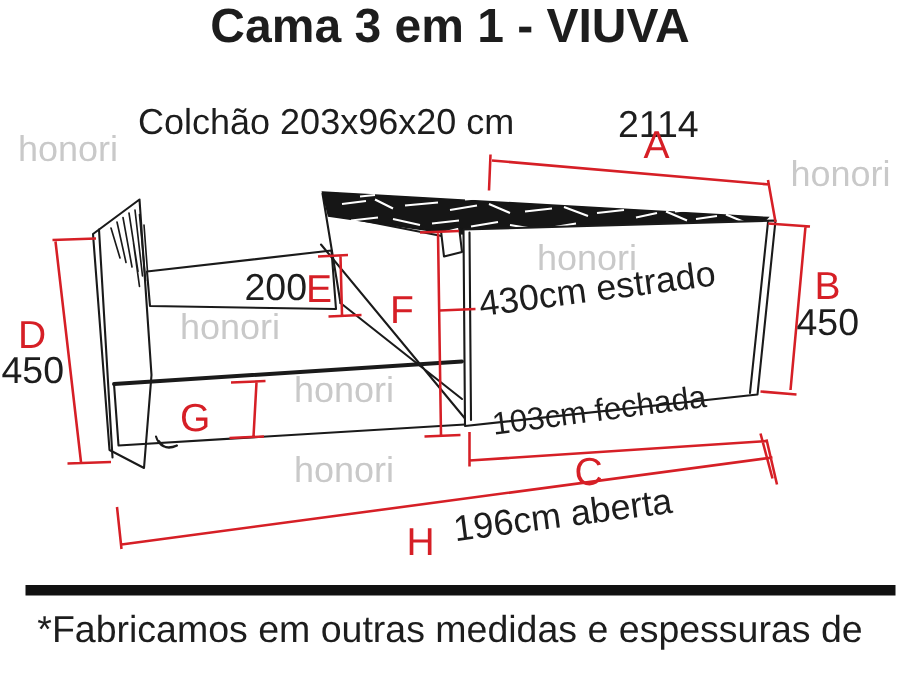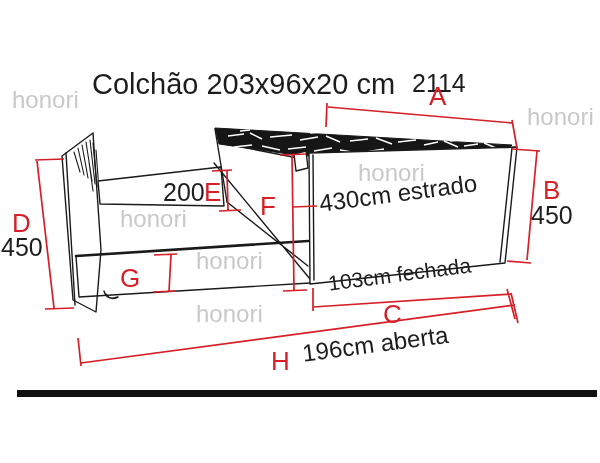--- a/index.html
+++ b/index.html
@@ -1,20 +1,20 @@
 <!DOCTYPE html>
 <html><head>
 <meta charset="utf-8">
 <style>
   html,body{margin:0;padding:0;background:#fff;}
   .stage{position:relative;width:600px;height:463px;background:#fff;overflow:hidden;
          font-family:"Liberation Sans",sans-serif;color:#1a1a1a;}
   .abs{position:absolute;white-space:nowrap;line-height:1;}
   .title{left:0;right:0;top:1px;text-align:center;font-size:32px;font-weight:bold;letter-spacing:0px;color:#1d1d1d;}
-  .spec{left:92px;top:70px;font-size:29px;color:#1d1d1d;}
+  .spec{left:92px;top:70px;font-size:24px;color:#1d1d1d;}
   .val{font-size:25px;color:#1d1d1d;}
   .dimletter{font-size:26px;color:#d61f26;}
   .wm{font-size:24px;color:#c9c9c9;}
   .rot{transform-origin:0 0;transform:rotate(-7.5deg);font-size:24px;color:#1d1d1d;}
   .footer{left:0;right:0;top:407px;text-align:center;font-size:25px;line-height:27px;color:#1d1d1d;}
   svg{position:absolute;left:0;top:0;}
   .k{stroke:#1a1a1a;stroke-width:1.4;fill:none;stroke-linecap:round;stroke-linejoin:round;}
   .kf{stroke:#1a1a1a;stroke-width:1.4;fill:#fff;stroke-linejoin:round;}
   .red{stroke:#d61f26;stroke-width:1.7;fill:none;stroke-linecap:butt;}
 </style>
@@ -60,20 +60,21 @@
     <rect x="17" y="390" width="580" height="7" fill="#111"></rect>
   </svg>
 
   <div class="abs wm" style="left:12px;top:88px;">honori</div>
   <div class="abs wm" style="left:527px;top:105px;">honori</div>
   <div class="abs wm" style="left:358px;top:161px;">honori</div>
   <div class="abs wm" style="left:120px;top:207px;">honori</div>
   <div class="abs wm" style="left:196px;top:249px;">honori</div>
   <div class="abs wm" style="left:196px;top:302px;">honori</div>
 
+  <div class="abs title">Cama 3 em 1 - VIUVA</div>
   <div class="abs spec">Colchão 203x96x20 cm</div>
   <div class="abs val" style="left:412px;top:71px;">2114</div>
 
   <div class="abs dimletter" style="left:429px;top:83px;">A</div>
   <div class="abs dimletter" style="left:543px;top:177px;">B</div>
   <div class="abs dimletter" style="left:383px;top:301px;">C</div>
   <div class="abs dimletter" style="left:12px;top:210px;">D</div>
   <div class="abs dimletter" style="left:204px;top:179px;">E</div>
   <div class="abs dimletter" style="left:260px;top:193px;">F</div>
   <div class="abs dimletter" style="left:120px;top:265px;">G</div>
@@ -81,15 +82,16 @@
 
   <div class="abs val" style="left:531px;top:203px;">450</div>
   <div class="abs val" style="left:1px;top:235px;">450</div>
   <div class="abs val" style="left:163px;top:180px;text-align:center;">200</div>
 
   <div class="abs rot" style="left:318px;top:192px;">430cm estrado</div>
   <div class="abs rot" style="left:327px;top:273px;font-size:21px;">103cm fechada</div>
   <div class="abs rot" style="left:301px;top:342px;">196cm aberta</div>
 
   <div class="abs footer">
+    <div>*Fabricamos em outras medidas e espessuras de</div>
   </div>
 
 </div>
 
 </body></html>

